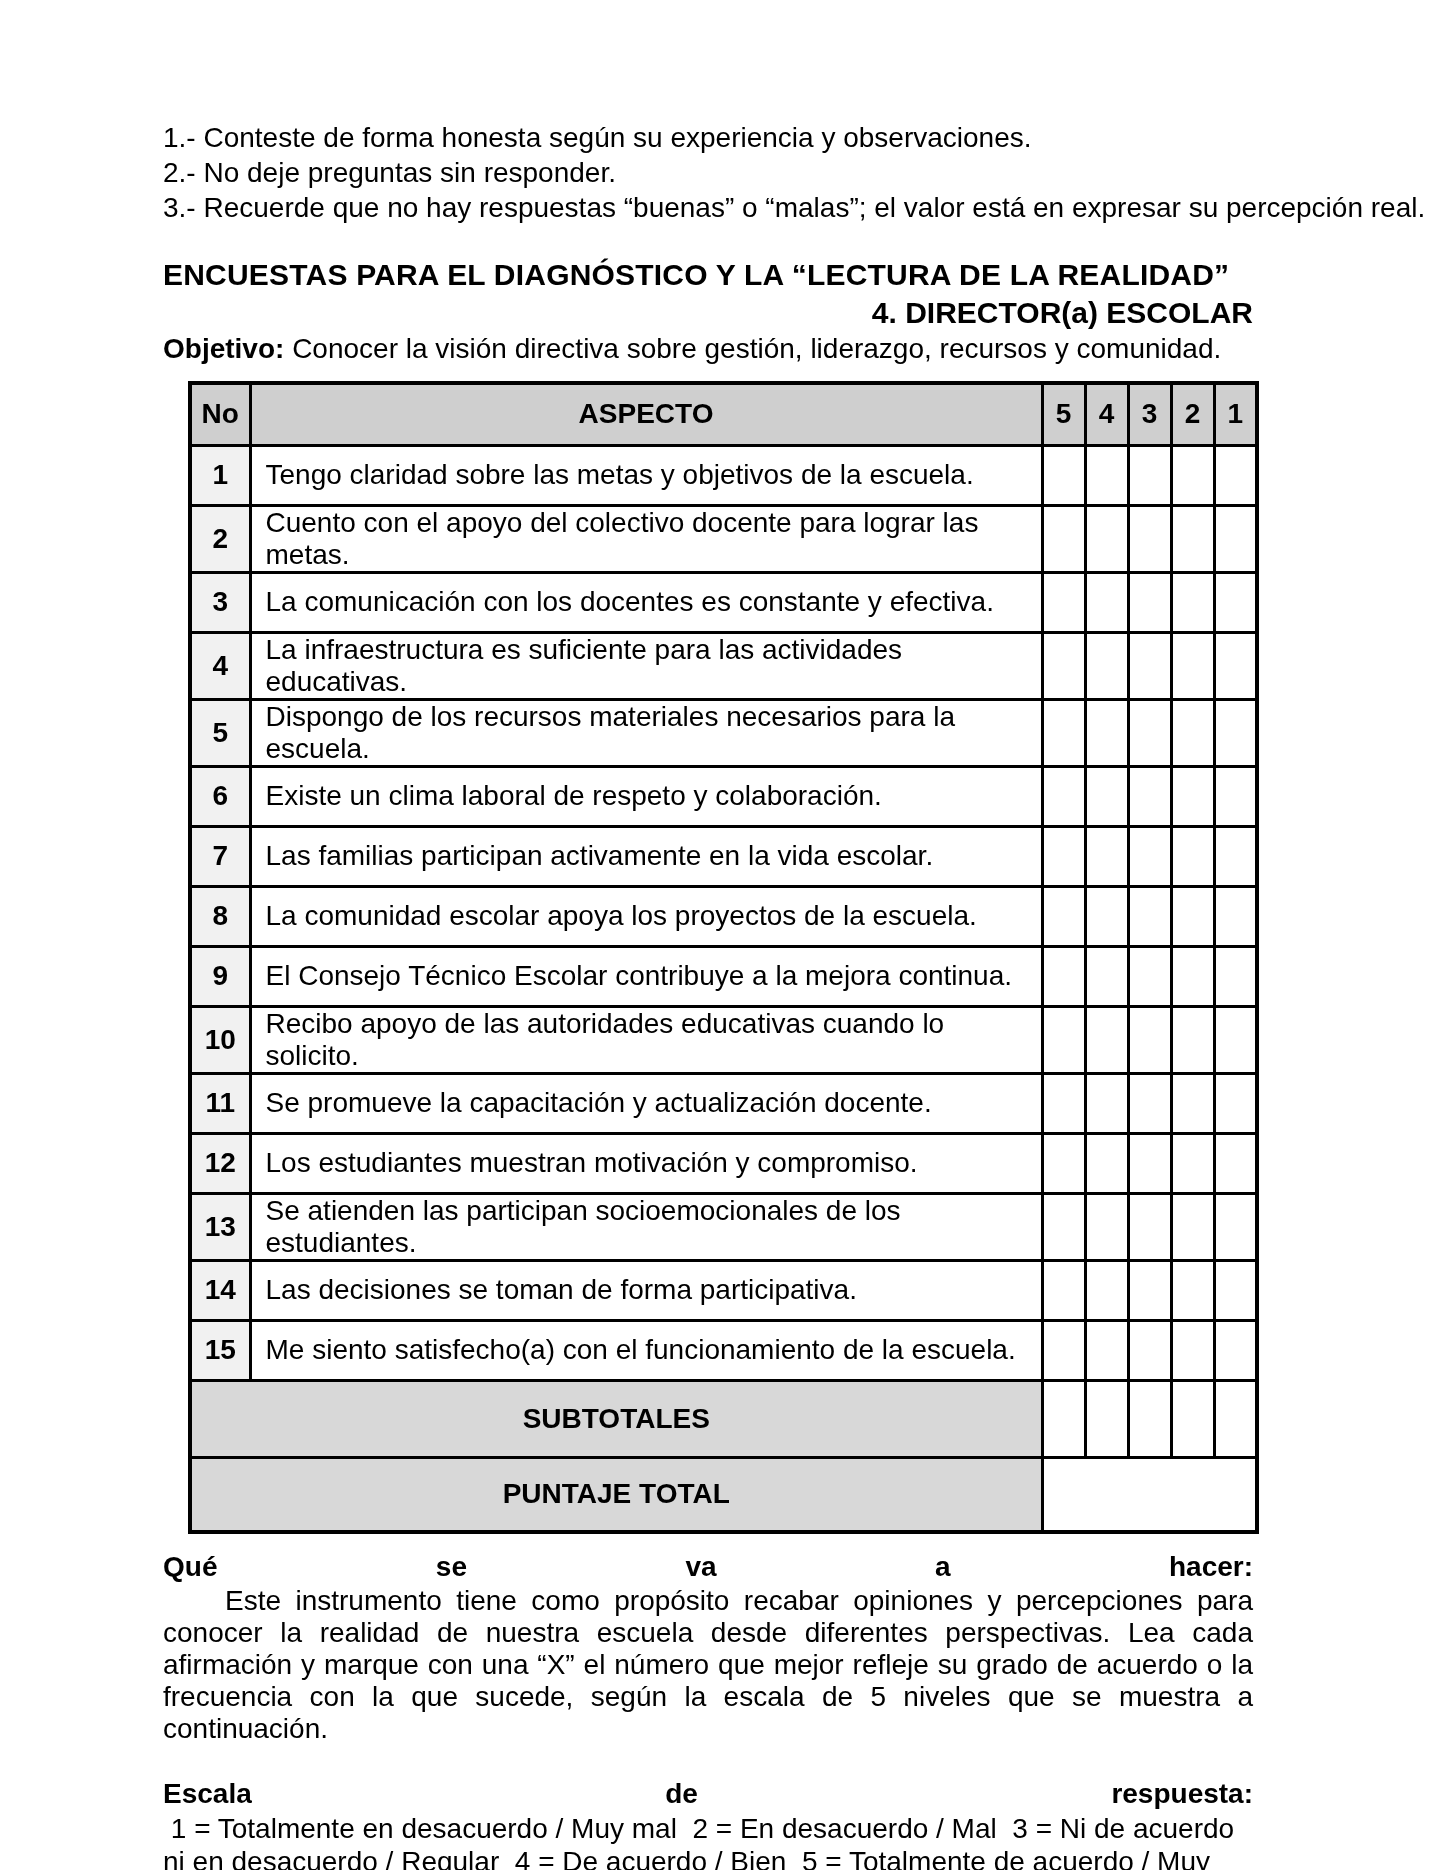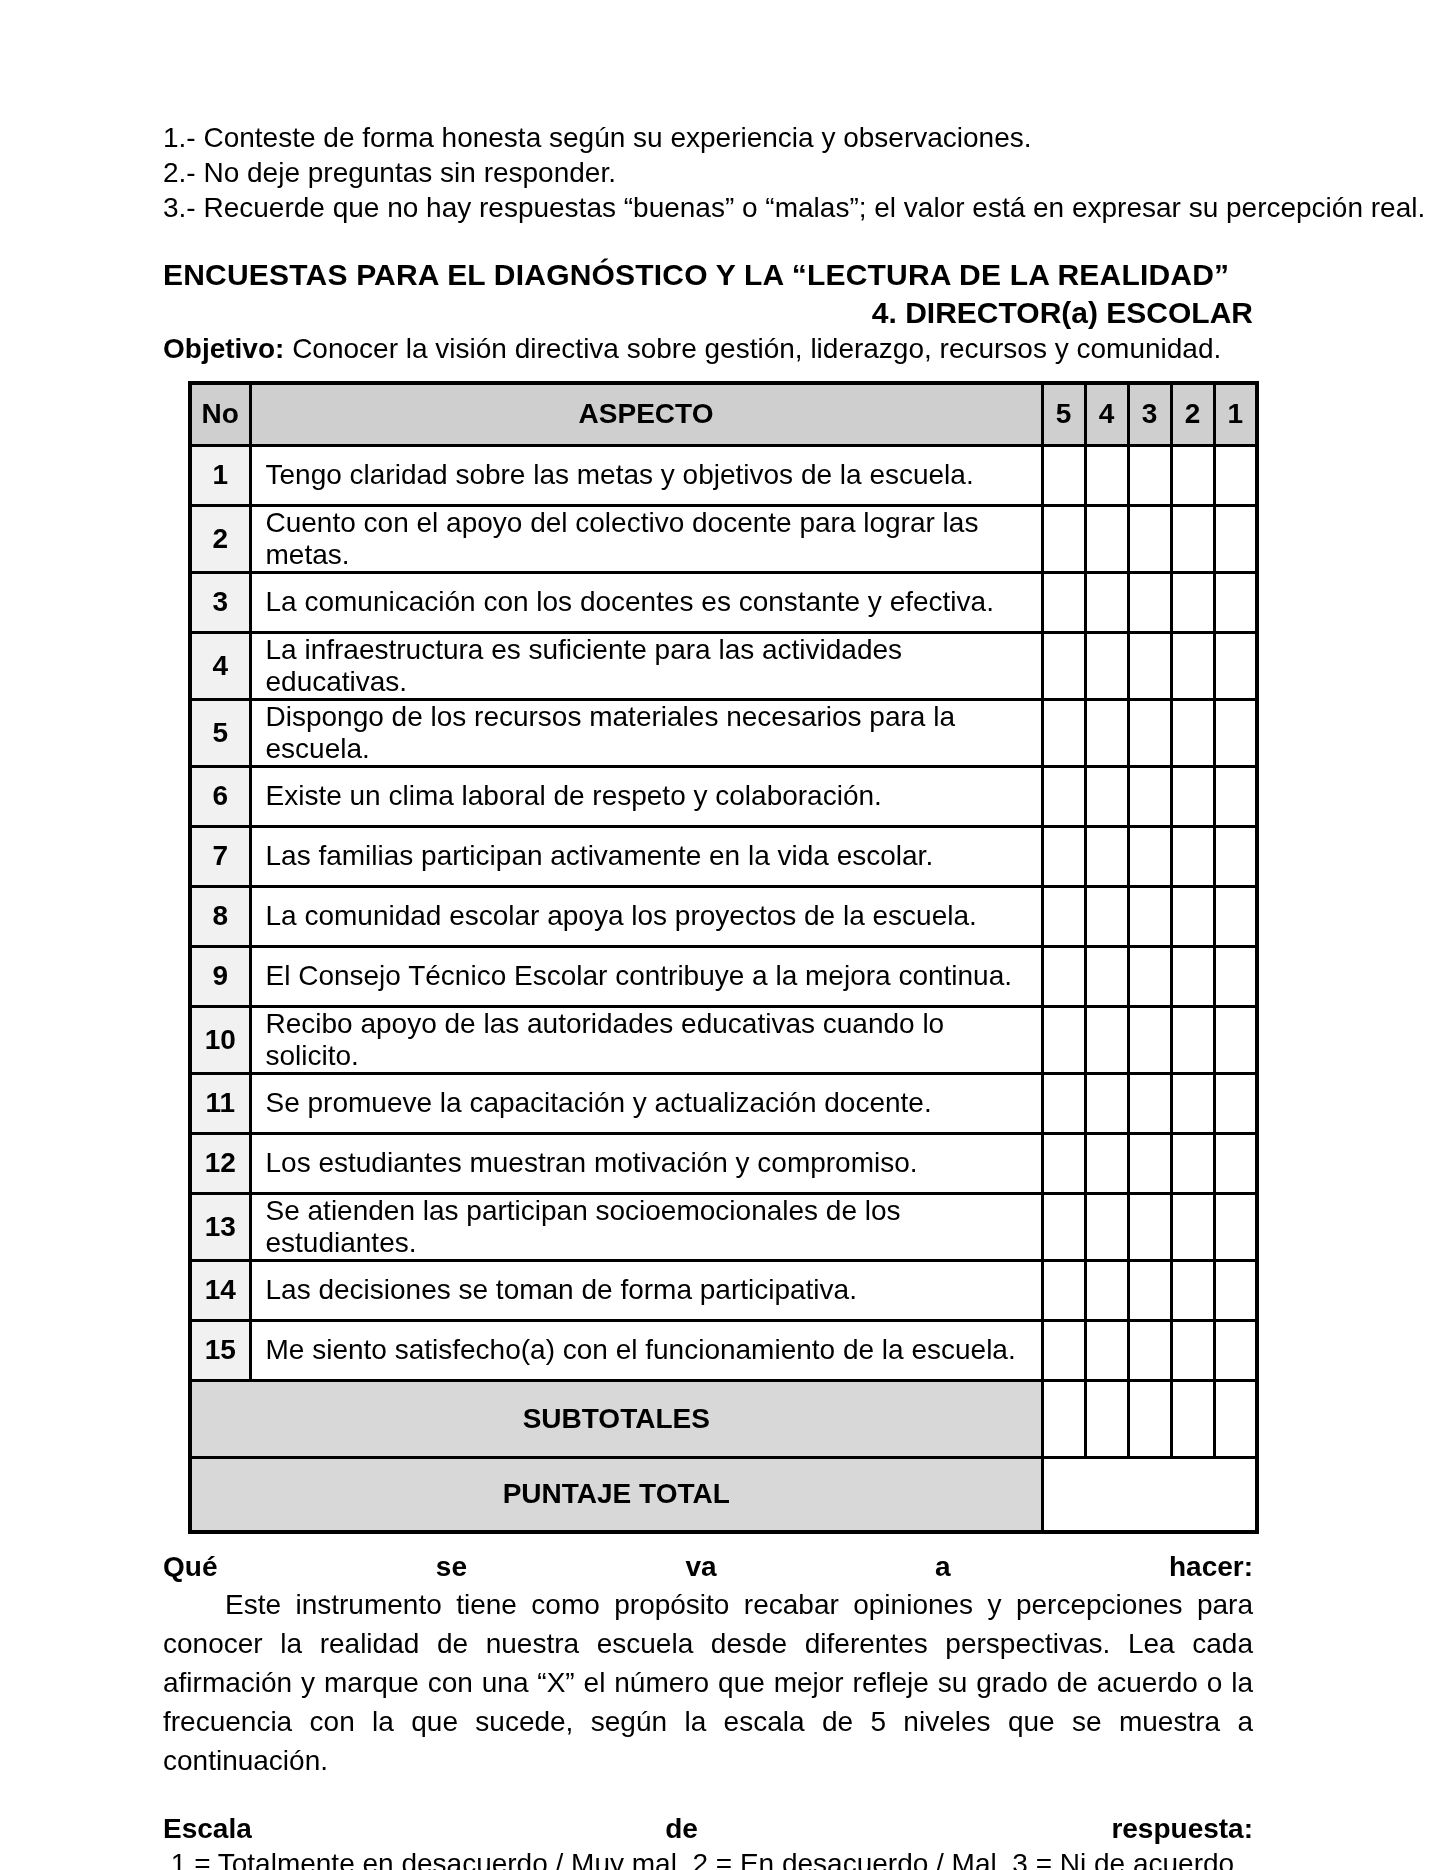--- a/index.html
+++ b/index.html
@@ -62,21 +62,21 @@
   }
   table.survey tr.total-row td.summary{height:75px;}
   table.survey td.total-cell{background:#fff;}
   p.spread{
     font-size:28px;line-height:34px;font-weight:bold;
     text-align:justify;text-align-last:justify;
   }
   p.spread.what{margin-top:16px;}
   p.spread.scale{margin-top:32px;}
   p.body-par{
-    font-size:28px;line-height:39px;text-align:justify;
+    font-size:28px;line-height:32px;text-align:justify;
     text-indent:62px;margin-top:1px;
   }
   p.scale-text{
     font-size:28px;line-height:33px;text-align:left;
     white-space:pre-wrap;margin-top:1px;
   }
 </style>
 </head>
 <body>
 

